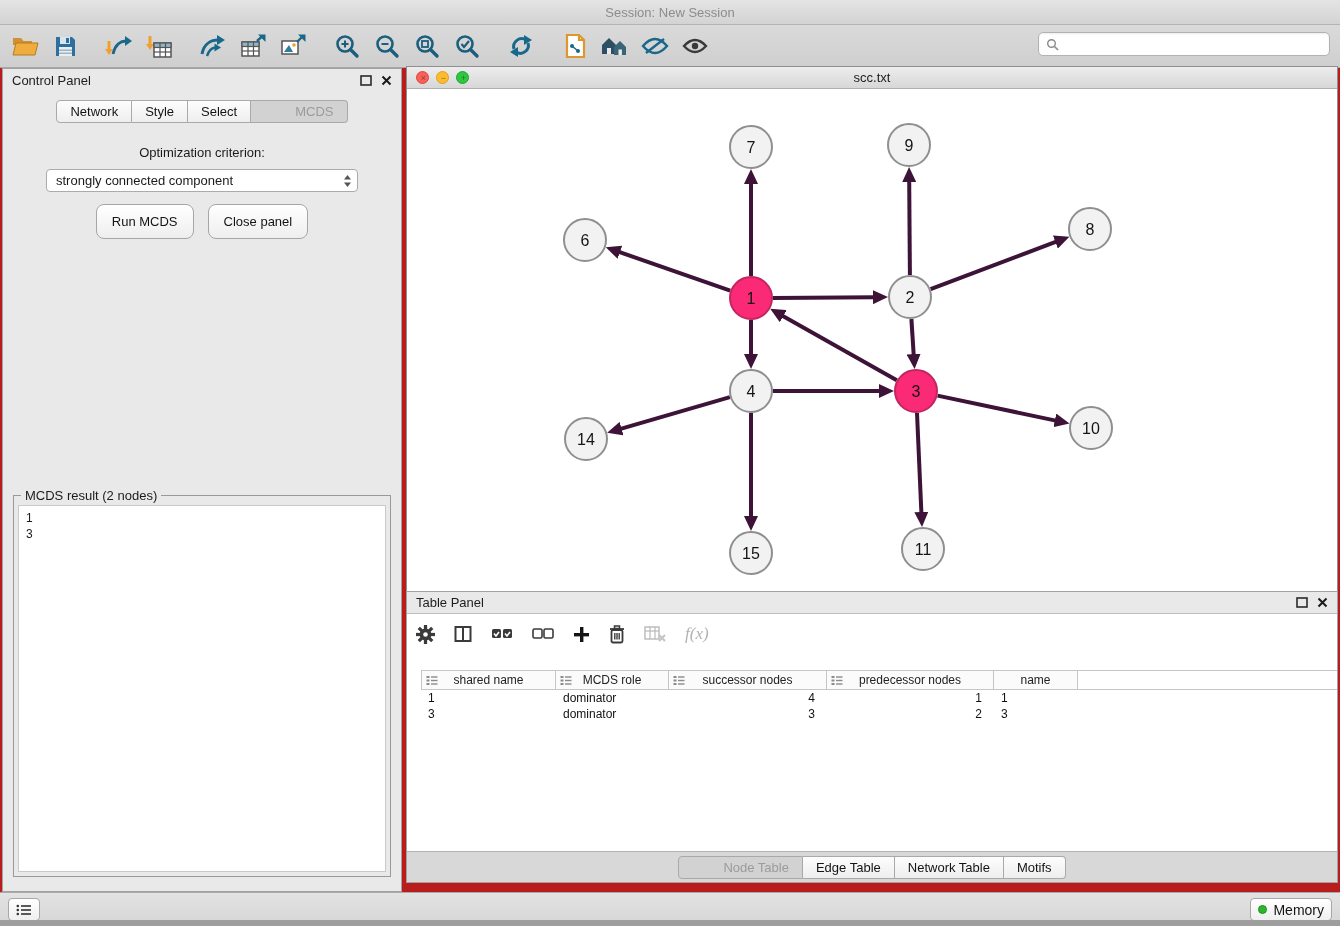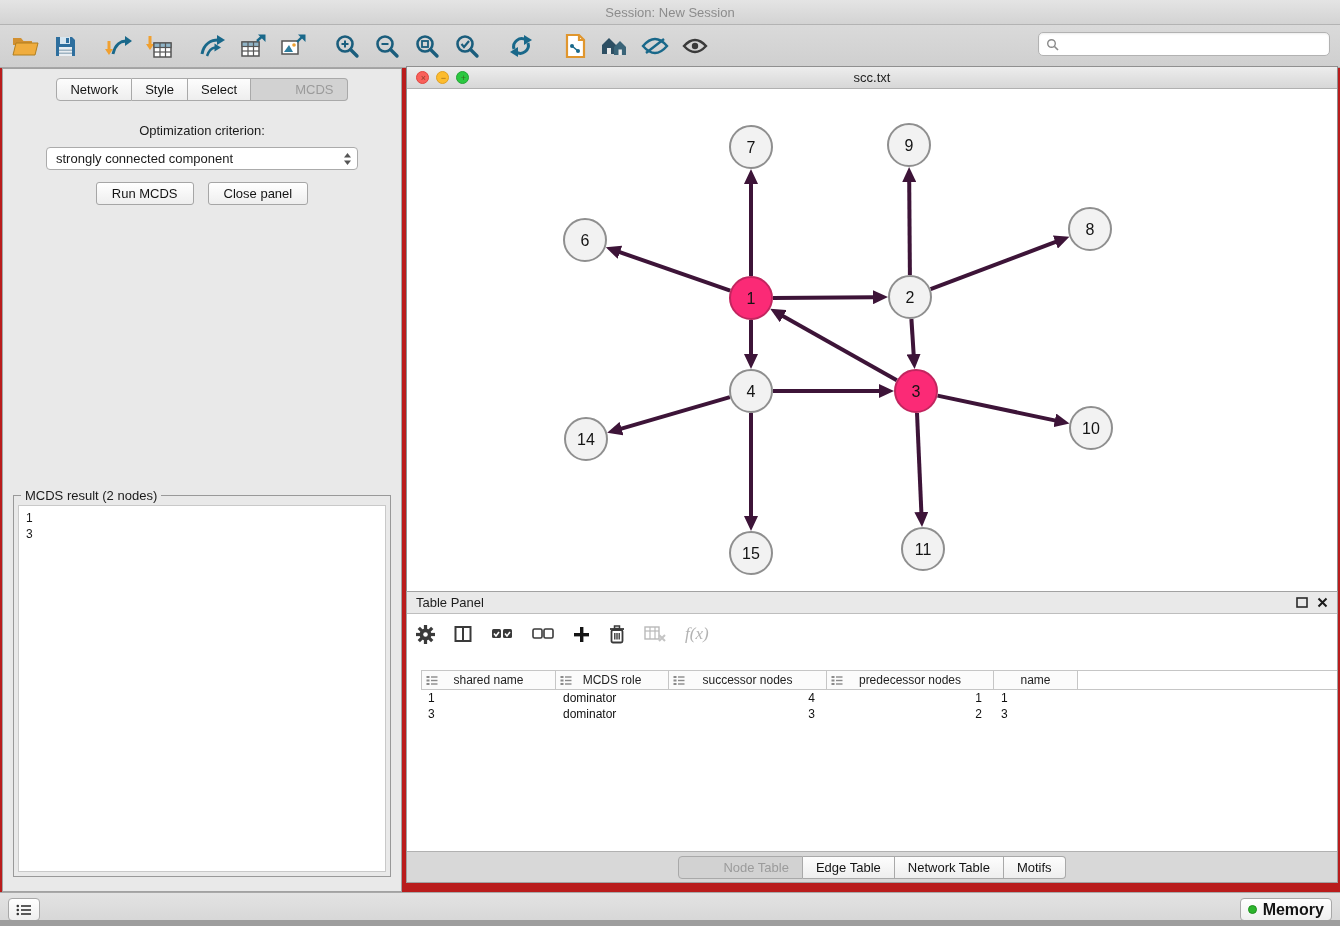--- a/index.html
+++ b/index.html
@@ -35,22 +35,22 @@
     font-size:13px; color:#141414; white-space:nowrap; }
   .tab:first-child { border-left:1px solid #a9a9a9; border-radius:4px 0 0 4px; }
   .tab:last-child { border-radius:0 4px 4px 0; }
   .tab.active { background:#d2d2d2; color:#9b9b9b;padding-left:44px; }
   .cp-tabs { margin-top:9px; }
   .opt-label { text-align:center; margin-top:22px; font-size:13px; }
   .combo { width:312px; height:23px; margin:9px auto 0; background:#fff; border:1px solid #ababab;
     border-radius:4px; display:flex; align-items:center; padding:0 5px 0 9px; font-size:13px; }
   .combo .cval { flex:1; overflow:hidden; white-space:nowrap; }
   .btn-row { display:flex; justify-content:center; gap:14px; margin-top:12px; }
-  .btn { border:1px solid #a6a6a6; border-radius:3px; background:linear-gradient(#ffffff,#eeeeee);
-    padding:3px 15px; font-size:13px; color:#141414; }
+  .btn { border:1px solid #a6a6a6; border-radius:8px; background:linear-gradient(#ffffff,#eeeeee);
+    padding:9px 15px; font-size:13px; color:#141414; }
   .result-group { position:absolute; left:10px; width:378px; top:426px; height:382px; border:1px solid #999; }
   .result-title { position:absolute; top:-8px; left:7px; background:#e9e9e9; padding:0 4px; font-size:13px; }
   .result-area { position:absolute; left:4px; right:4px; top:9px; bottom:4px; background:#fff;
     border:1px solid #c9c9c9; padding:4px 7px; font-size:12px; line-height:16px; overflow:auto; }
 
   
   .net-window { position:absolute; left:406px; top:66px; width:932px; height:526px;
     background:#fff; border:1px solid #8f8f8f; }
   .net-titlebar { position:relative; height:22px; background:linear-gradient(#ededed,#d7d7d7);
     border-bottom:1px solid #b0b0b0; text-align:center; line-height:22px; font-size:13px; color:#1d1d1d; }
@@ -88,21 +88,21 @@
     border-top:1px solid #b1b1b1; display:flex; align-items:center; justify-content:center; }
 
   
   .statusbar { position:absolute; left:0; top:892px; width:100%; height:34px;
     background:linear-gradient(#e3e3e3,#d5d5d5); border-top:1px solid #a9a9a9;
     display:flex; align-items:center; padding:0 8px; }
   .sb-btn { height:23px; background:linear-gradient(#ffffff,#efefef); border:1px solid #a8a8a8; border-radius:4px;
     display:flex; align-items:center; justify-content:center; padding:0 7px; }
   .sb-spacer { flex:1; }
   .memory-dot { width:9px; height:9px; border-radius:50%; background:#2db52d; border:1px solid #1f8f1f; margin-right:6px; }
-  .mem-label { font-size:16px; color:#141414;font-weight:bold; }
+  .mem-label { font-size:14px; color:#141414; }
 </style>
 </head>
 <body>
 
 <div class="app">
 
   <div class="titlebar">
     <span>Session: New Session</span>
   </div>
 
@@ -255,20 +255,34 @@
     <div class="searchbox">
       <svg width="13" height="13" viewBox="0 0 13 13">
           <circle cx="5.5" cy="5.5" r="3.8" fill="none" stroke="#8a8a8a" stroke-width="1.4"></circle>
           <line x1="8.5" y1="8.5" x2="12" y2="12" stroke="#8a8a8a" stroke-width="1.6"></line>
         </svg>
       <input type="text" placeholder="" style="">
     </div>
   </div>
 
   <div class="control-panel">
+    <div class="panel-header">
+      <span>Control Panel</span>
+      <span class="ph-spacer"></span>
+      <span class="ph-btn">
+        <svg width="12" height="11" viewBox="0 0 12 11">
+            <rect x="1" y="1" width="10" height="9" fill="none" stroke="#2a2a2a" stroke-width="1.6"></rect>
+          </svg>
+      </span>
+      <span class="ph-btn">
+        <svg width="11" height="11" viewBox="0 0 11 11">
+            <path d="M1.5,1.5 L9.5,9.5 M9.5,1.5 L1.5,9.5" stroke="#1a1a1a" stroke-width="2"></path>
+          </svg>
+      </span>
+    </div>
     <div class="tabs cp-tabs">
       <div class="tab">Network</div>
       <div class="tab">Style</div>
       <div class="tab">Select</div>
       <div class="tab active">MCDS</div>
     </div>
     <div class="opt-label">Optimization criterion:</div>
     <div class="combo">
       <span class="cval">strongly connected component</span>
       <svg width="9" height="14" viewBox="0 0 9 14">

